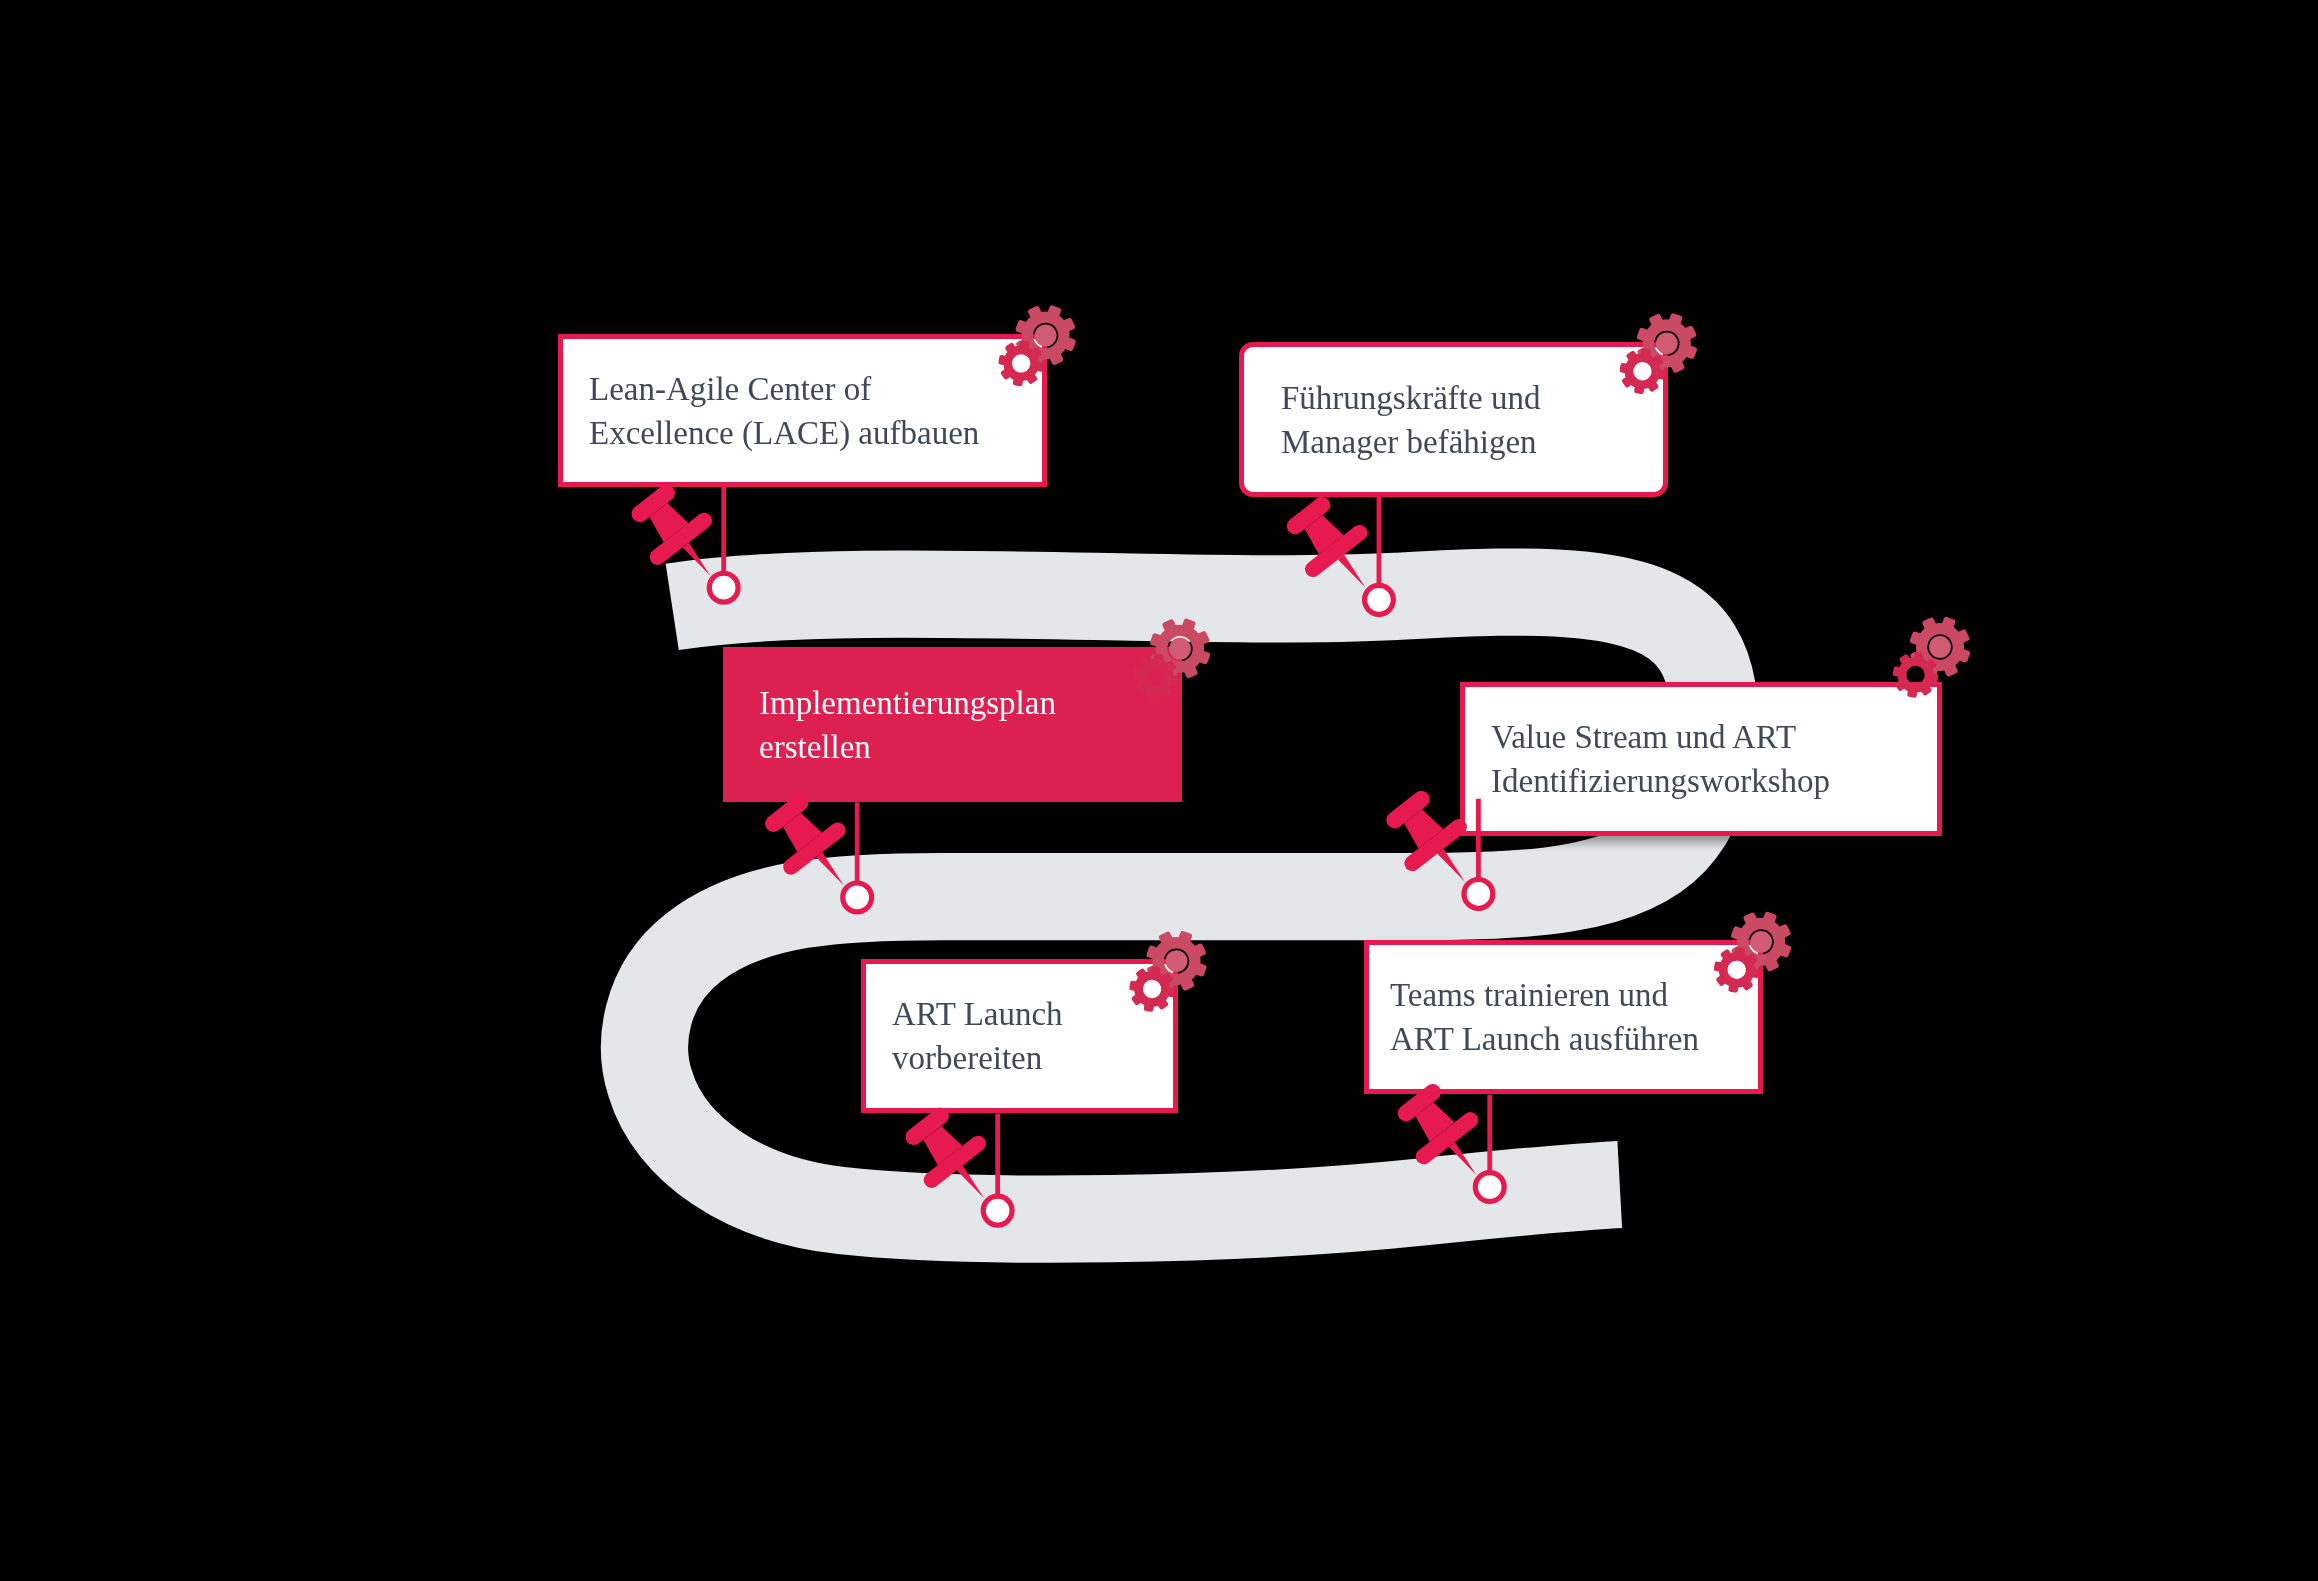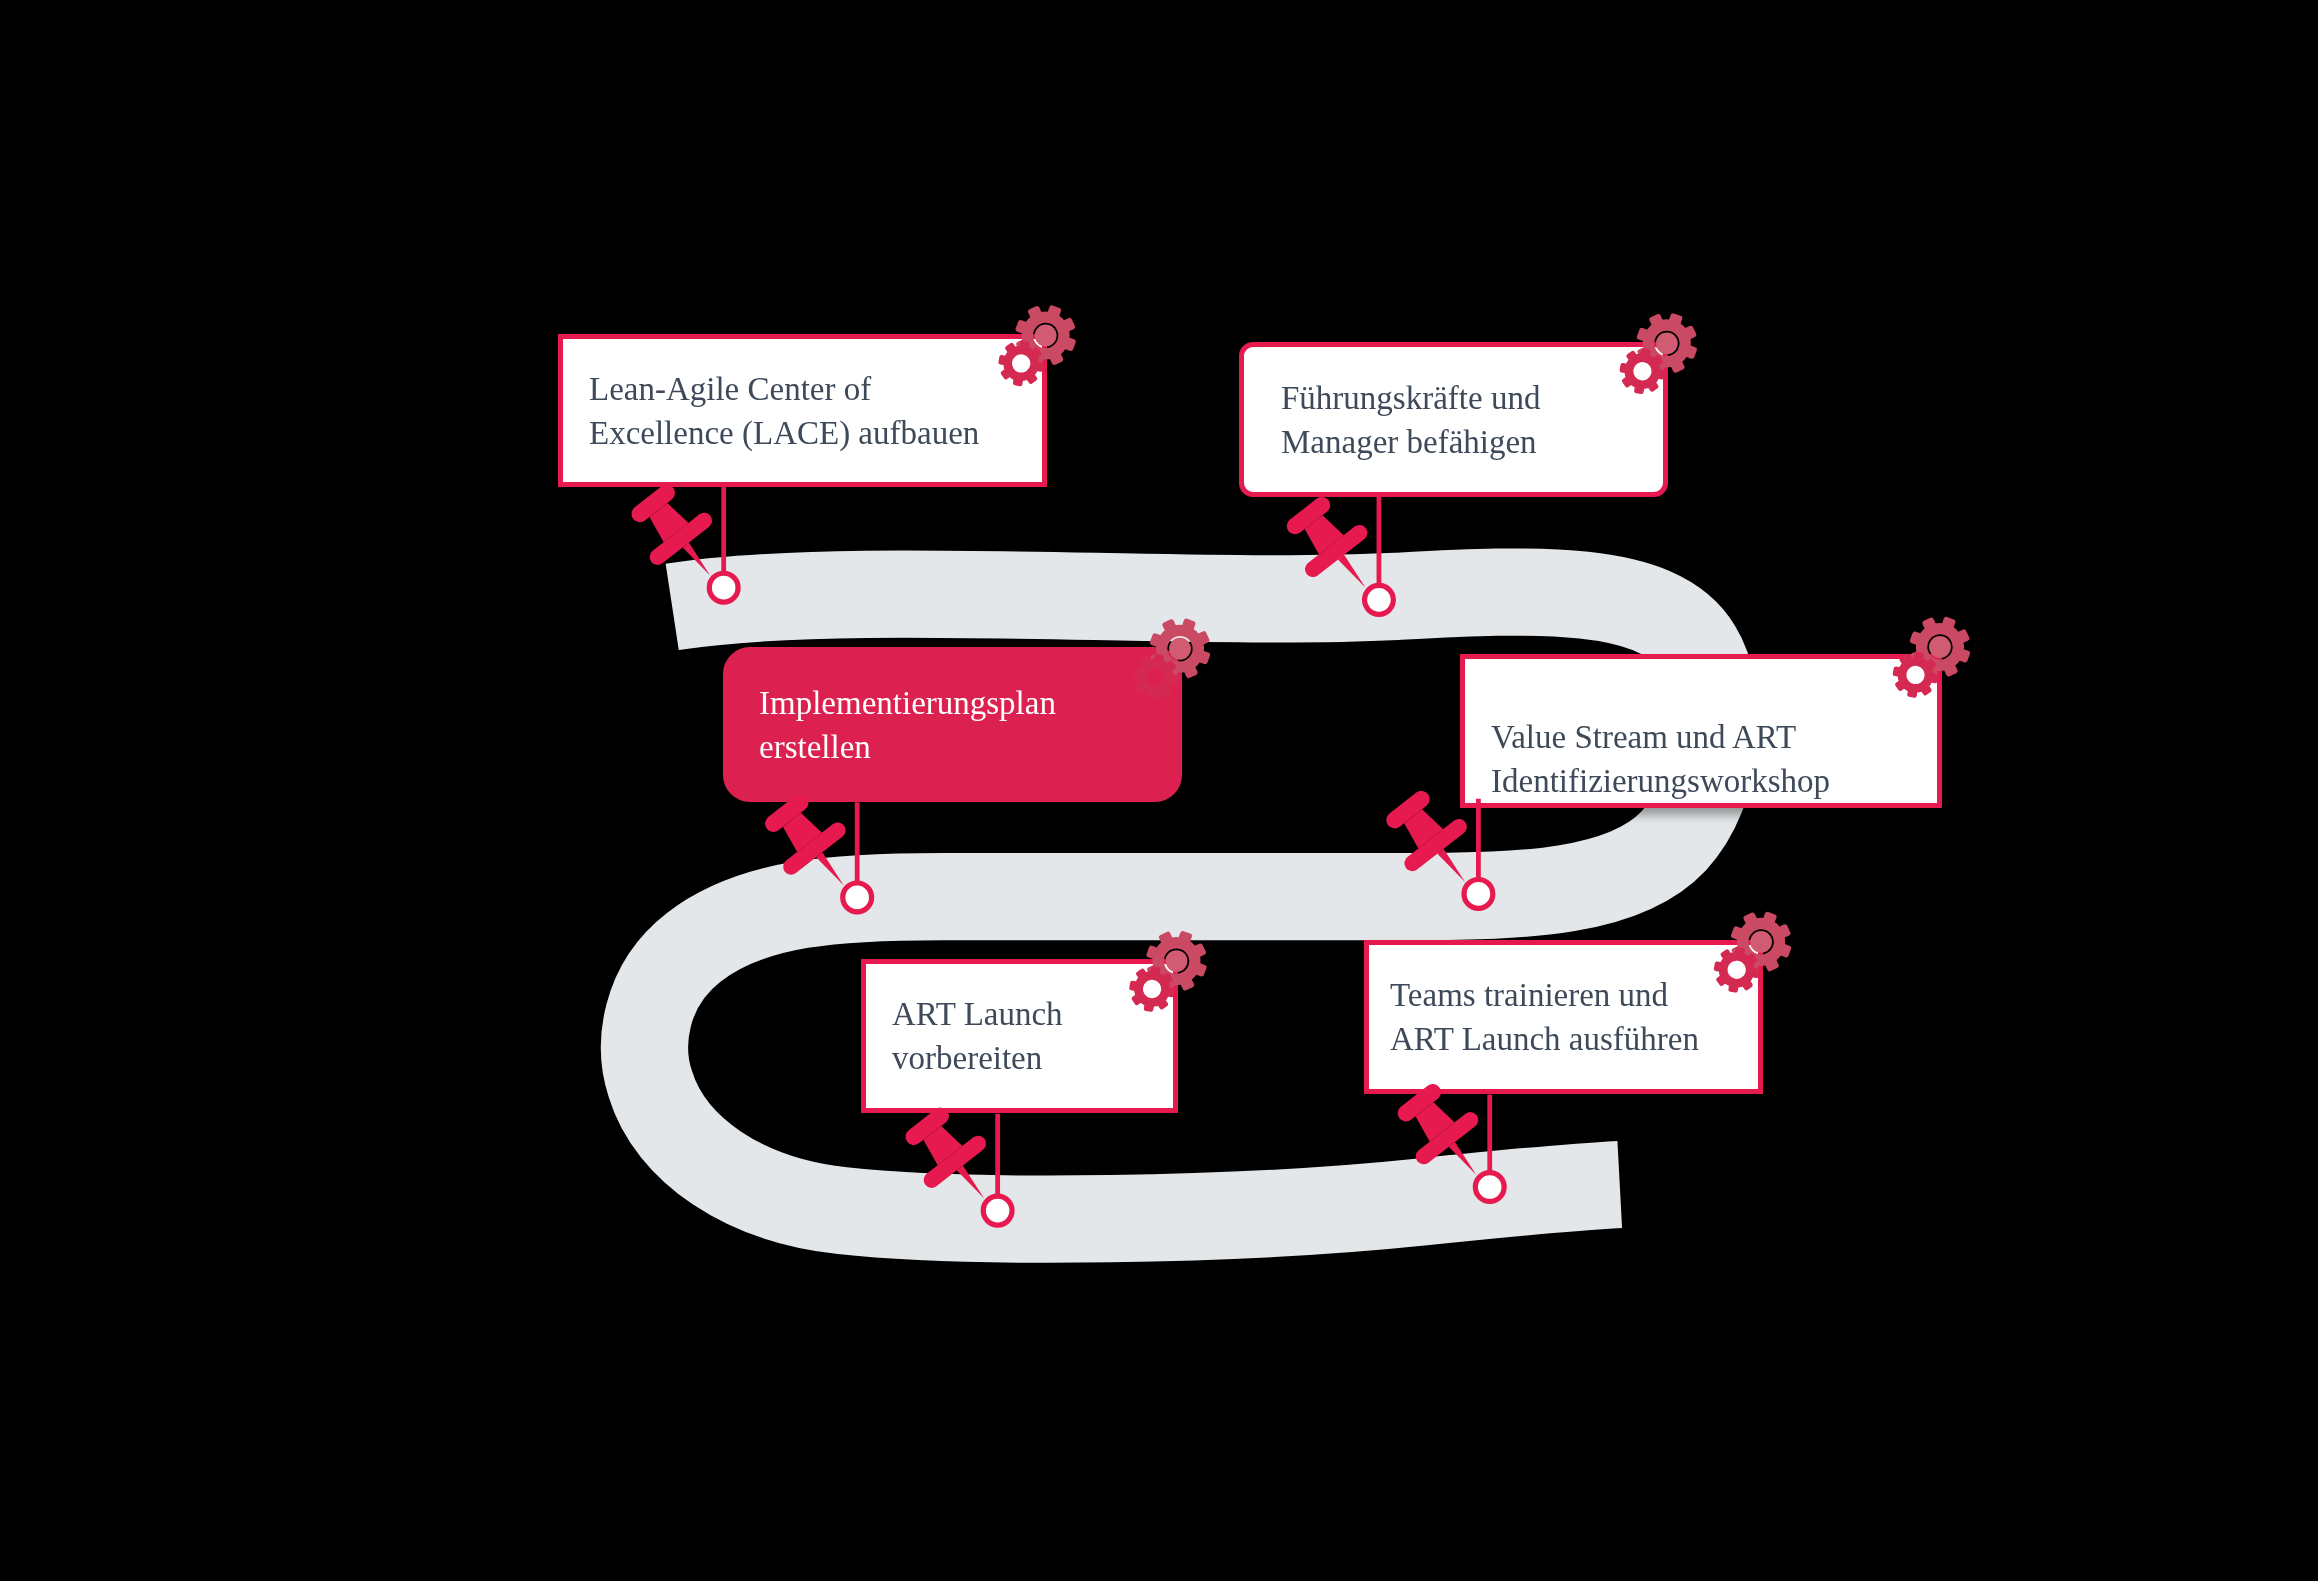--- a/index.html
+++ b/index.html
@@ -36,26 +36,25 @@
     padding:0 26px;
     color:var(--ink);
     font-size:33px;
     line-height:44px;
     box-shadow:5.2px 7px 8.7px rgba(0,0,0,0.35);
   }
   .step-box.highlight{
     background:var(--accent-deep);
     border-color:var(--accent-deep);
     color:#ffffff;
-    border-radius:27px;
   }
   .box-1{left:558px;top:310px;width:489px;height:153px;padding-right:61px;}
   .box-2{left:1239px;top:318px;width:429px;height:155px;padding-left:37px;border-radius:14px;}
   .box-3{left:723px;top:623px;width:459px;height:155px;padding-left:31px;}
-  .box-4{left:1460px;top:630px;width:482px;height:154px;justify-content:flex-end;}
+  .box-4{left:1460px;top:658px;width:482px;height:154px;}
   .box-5{left:861px;top:935px;width:317px;height:154px;justify-content:center;}
   .box-6{left:1364px;top:916px;width:399px;height:154px;padding-left:21px;}
 </style>
 </head>
 <body>
 
 <div class="canvas">
 
   <svg class="layer path-layer" viewBox="0 0 2657 1812">
     <path d="M 770 668

